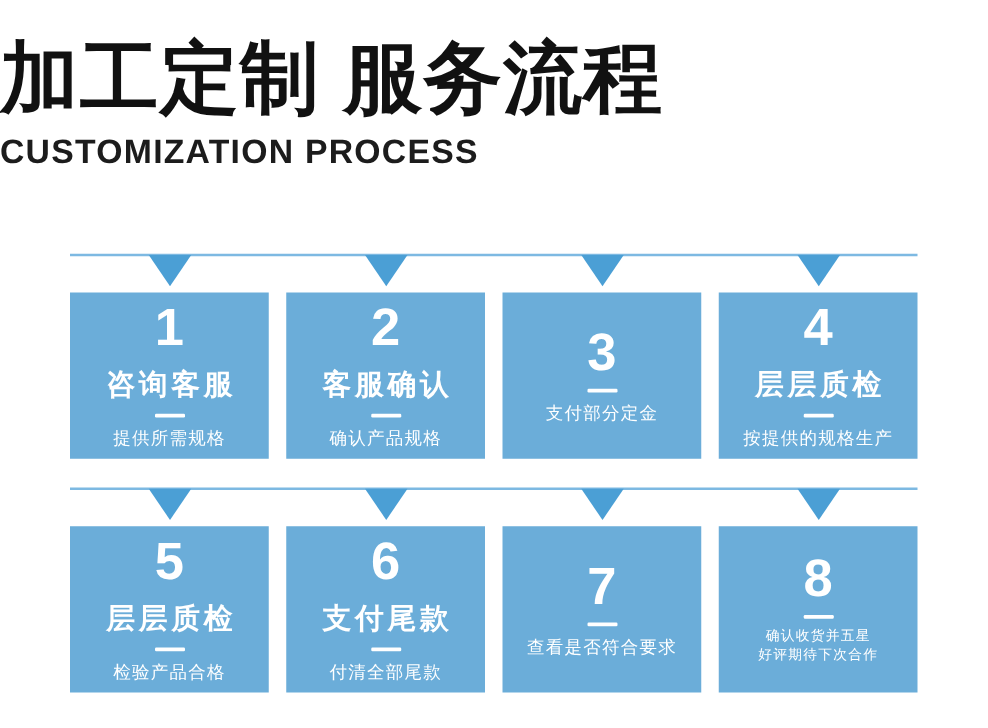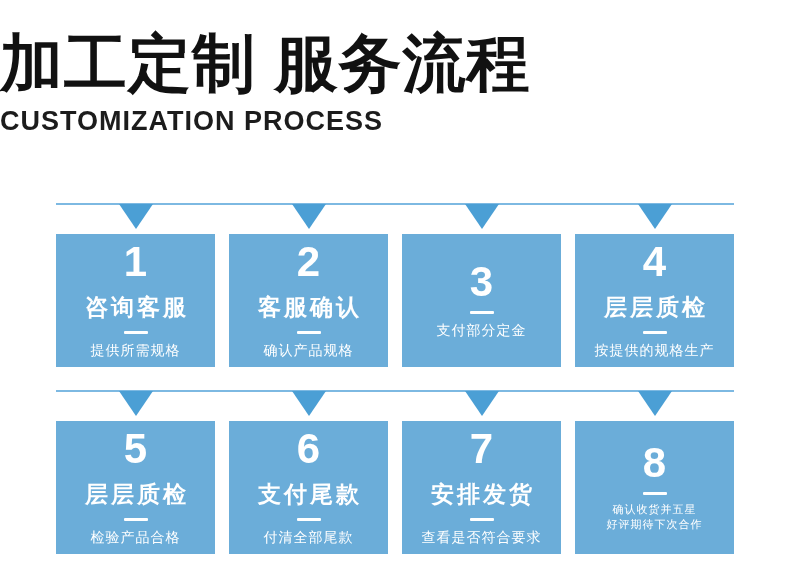--- a/index.html
+++ b/index.html
@@ -203,21 +203,20 @@
             <div class="step-title">支付尾款</div>
             <div class="bar"></div>
             <div class="desc">付清全部尾款</div>
           </div>
         </div>
 
         <div class="step">
           <div class="down-triangle"></div>
           <div class="box">
             <div class="num">7</div>
-            <div class="step-title">安排发货</div>
             <div class="bar"></div>
             <div class="desc">查看是否符合要求</div>
           </div>
         </div>
 
         <div class="step">
           <div class="down-triangle"></div>
           <div class="box">
             <div class="num">8</div>
             <div class="bar"></div>

